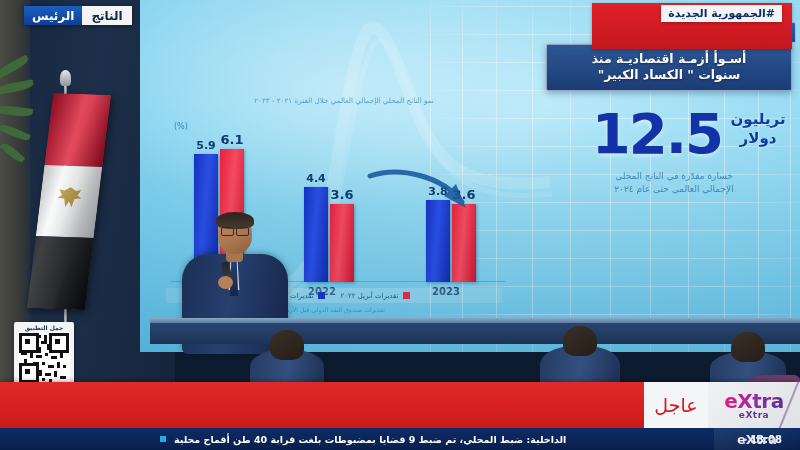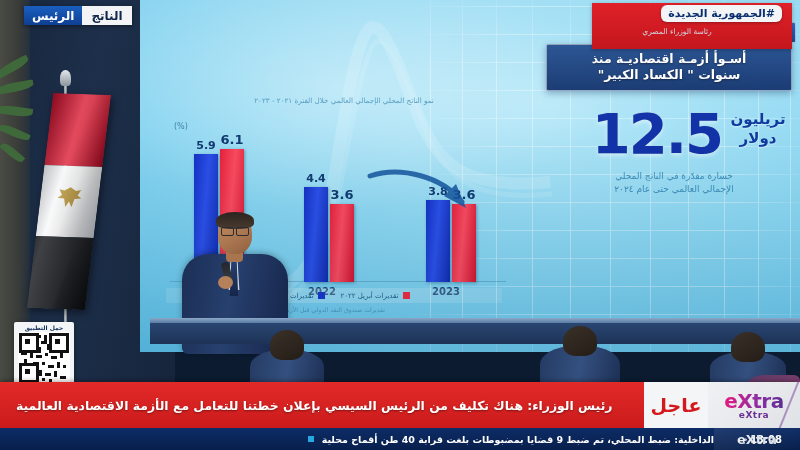--- a/index.html
+++ b/index.html
@@ -102,21 +102,21 @@
     text-shadow:0 2px 4px rgba(255,255,255,.55),0 0 1px rgba(0,0,0,.25);}
   .unit{position:absolute;right:10px;top:100px;width:64px;text-align:center;
     direction:rtl;color:#0f3a9e;font-size:15px;font-weight:bold;line-height:1.25;
     text-shadow:0 1px 2px rgba(255,255,255,.5);}
   .subnote{position:absolute;right:8px;top:160px;width:236px;direction:rtl;
     text-align:center;color:#2e7fae;font-size:9px;line-height:1.45;opacity:.85;}
 
   
   .hash{position:absolute;right:18px;top:5px;
     background:#f2f4f6;color:#0b2f6e;font-size:11px;font-weight:bold;
-    padding:2px 7px;direction:rtl;border-radius:6px;
+    padding:2px 7px;direction:rtl;border-radius:0;
     box-shadow:0 1px 3px rgba(0,0,0,.3);z-index:7;}
   .hash-red{position:absolute;right:8px;top:3px;width:200px;height:46px;
     background:linear-gradient(180deg,#e02129,#c4161d);z-index:6;
     box-shadow:0 1px 4px rgba(0,0,0,.28);}
   .orgline{position:absolute;right:28px;top:27px;width:190px;direction:rtl;
     text-align:center;color:#cfe9f6;font-size:7.5px;line-height:1.45;z-index:7;opacity:.9;}
 
   
   .livebug{position:absolute;left:24px;top:6px;display:flex;height:19px;z-index:20;
     box-shadow:0 1px 4px rgba(0,0,0,.45);}
@@ -166,36 +166,36 @@
 
   
   .lowerthird{position:absolute;left:0;top:382px;width:800px;height:46px;z-index:30;
     background:linear-gradient(180deg,#e22a28,#cb1a1b);box-shadow:0 -1px 5px rgba(0,0,0,.35);}
   .lt-headline{position:absolute;right:160px;left:10px;top:0;height:46px;
     display:flex;align-items:center;justify-content:flex-end;direction:rtl;
     color:#fff;font-size:12.4px;font-weight:bold;letter-spacing:.1px;
     text-shadow:0 1px 2px rgba(0,0,0,.4);padding-left:6px;}
   .lt-urgent{position:absolute;right:92px;top:0;width:64px;height:46px;
     background:#f4f5f6;display:flex;align-items:center;justify-content:center;}
-  .lt-urgent span{color:#d4181c;font-size:19px;font-weight:bold;direction:rtl;}
+  .lt-urgent span{color:#d4181c;font-size:19px;font-weight:normal;direction:rtl;}
   .lt-logo{position:absolute;right:0;top:0;width:92px;height:46px;
     background:linear-gradient(135deg,#f0f1f3,#dfe2e6);
     display:flex;flex-direction:column;align-items:center;justify-content:center;gap:0;}
   .lt-logo .ex{font-size:20px;font-weight:bold;line-height:1;
     background:linear-gradient(90deg,#e5197e,#8f2fa3 55%,#5b2d91);
     -webkit-background-clip:text;background-clip:text;color:transparent;letter-spacing:-.5px;}
   .lt-logo .nw{font-size:9px;font-weight:bold;color:#6a2f94;letter-spacing:.5px;margin-top:-1px;}
   .lt-slash{position:absolute;right:10px;top:-3px;width:2px;height:52px;background:rgba(120,60,150,.5);
     transform:rotate(22deg);}
 
   
   .ticker{position:absolute;left:0;top:428px;width:800px;height:22px;z-index:30;
     background:linear-gradient(180deg,#0d2c66,#081f4c);display:flex;align-items:center;}
   .tk-text{position:absolute;right:86px;left:160px;top:0;height:22px;
-    display:flex;align-items:center;justify-content:flex-start;direction:rtl;
+    display:flex;align-items:center;justify-content:flex-end;direction:rtl;
     color:#fff;font-size:9.5px;font-weight:bold;gap:8px;overflow:hidden;white-space:nowrap;}
   .tk-sq{width:6px;height:6px;background:#25a9e0;display:inline-block;flex:none;}
   .tk-time{position:absolute;right:18px;top:0;height:22px;display:flex;align-items:center;
     color:#fff;font-size:10px;font-weight:bold;gap:3px;}
   .tk-time .pm{font-size:6.5px;opacity:.9;}
   .tk-hash{position:absolute;left:42px;top:0;width:106px;height:22px;
     background:linear-gradient(180deg,#e22a28,#c9191a);
     display:flex;align-items:center;justify-content:center;
     color:#fff;font-size:9.5px;font-weight:bold;font-style:italic;}
   .tk-logo2{position:absolute;right:0;top:0;width:86px;height:22px;
@@ -338,21 +338,20 @@
       </div>
       <div class="subnote">
         <div>خسارة مقدّرة في الناتج المحلي</div>
         <div>الإجمالي العالمي حتى عام ٢٠٢٤</div>
       </div>
     </div>
 
     <div class="hash-red"></div>
     <div class="hash">#الجمهورية الجديدة</div>
     <div class="orgline">
-      <div>رئاسة الوزراء المصري</div>
     </div>
     <div class="vign"></div>
   </div>
 
   <div class="speaker">
     <div class="sp-body"></div>
     <div class="sp-shirt"></div>
     <div class="sp-tie"></div>
     <div class="sp-neck"></div>
     <div class="sp-head"></div>
@@ -420,21 +419,20 @@
       <div class="mod" style="left:36px;top:39px;width:3px;height:6px"></div>
       <div class="mod" style="left:42px;top:44px;width:6px;height:3px"></div>
       <div class="mod" style="left:24px;top:46px;width:3px;height:3px"></div>
       <div class="mod" style="left:31px;top:47px;width:3px;height:3px"></div>
     </div>
   </div>
 
   <div class="corner-person"></div>
 
   <div class="lowerthird">
-    <div class="lt-headline">رئيس الوزراء: هناك تكليف من الرئيس السيسي بإعلان خطتنا للتعامل مع الأزمة الاقتصادية العالمية</div>
     <div class="lt-urgent">
       <span>عاجل</span>
     </div>
     <div class="lt-logo">
       <div class="ex">eXtra</div>
       <div class="nw">eXtra</div>
       <div class="lt-slash"></div>
     </div>
   </div>
 

